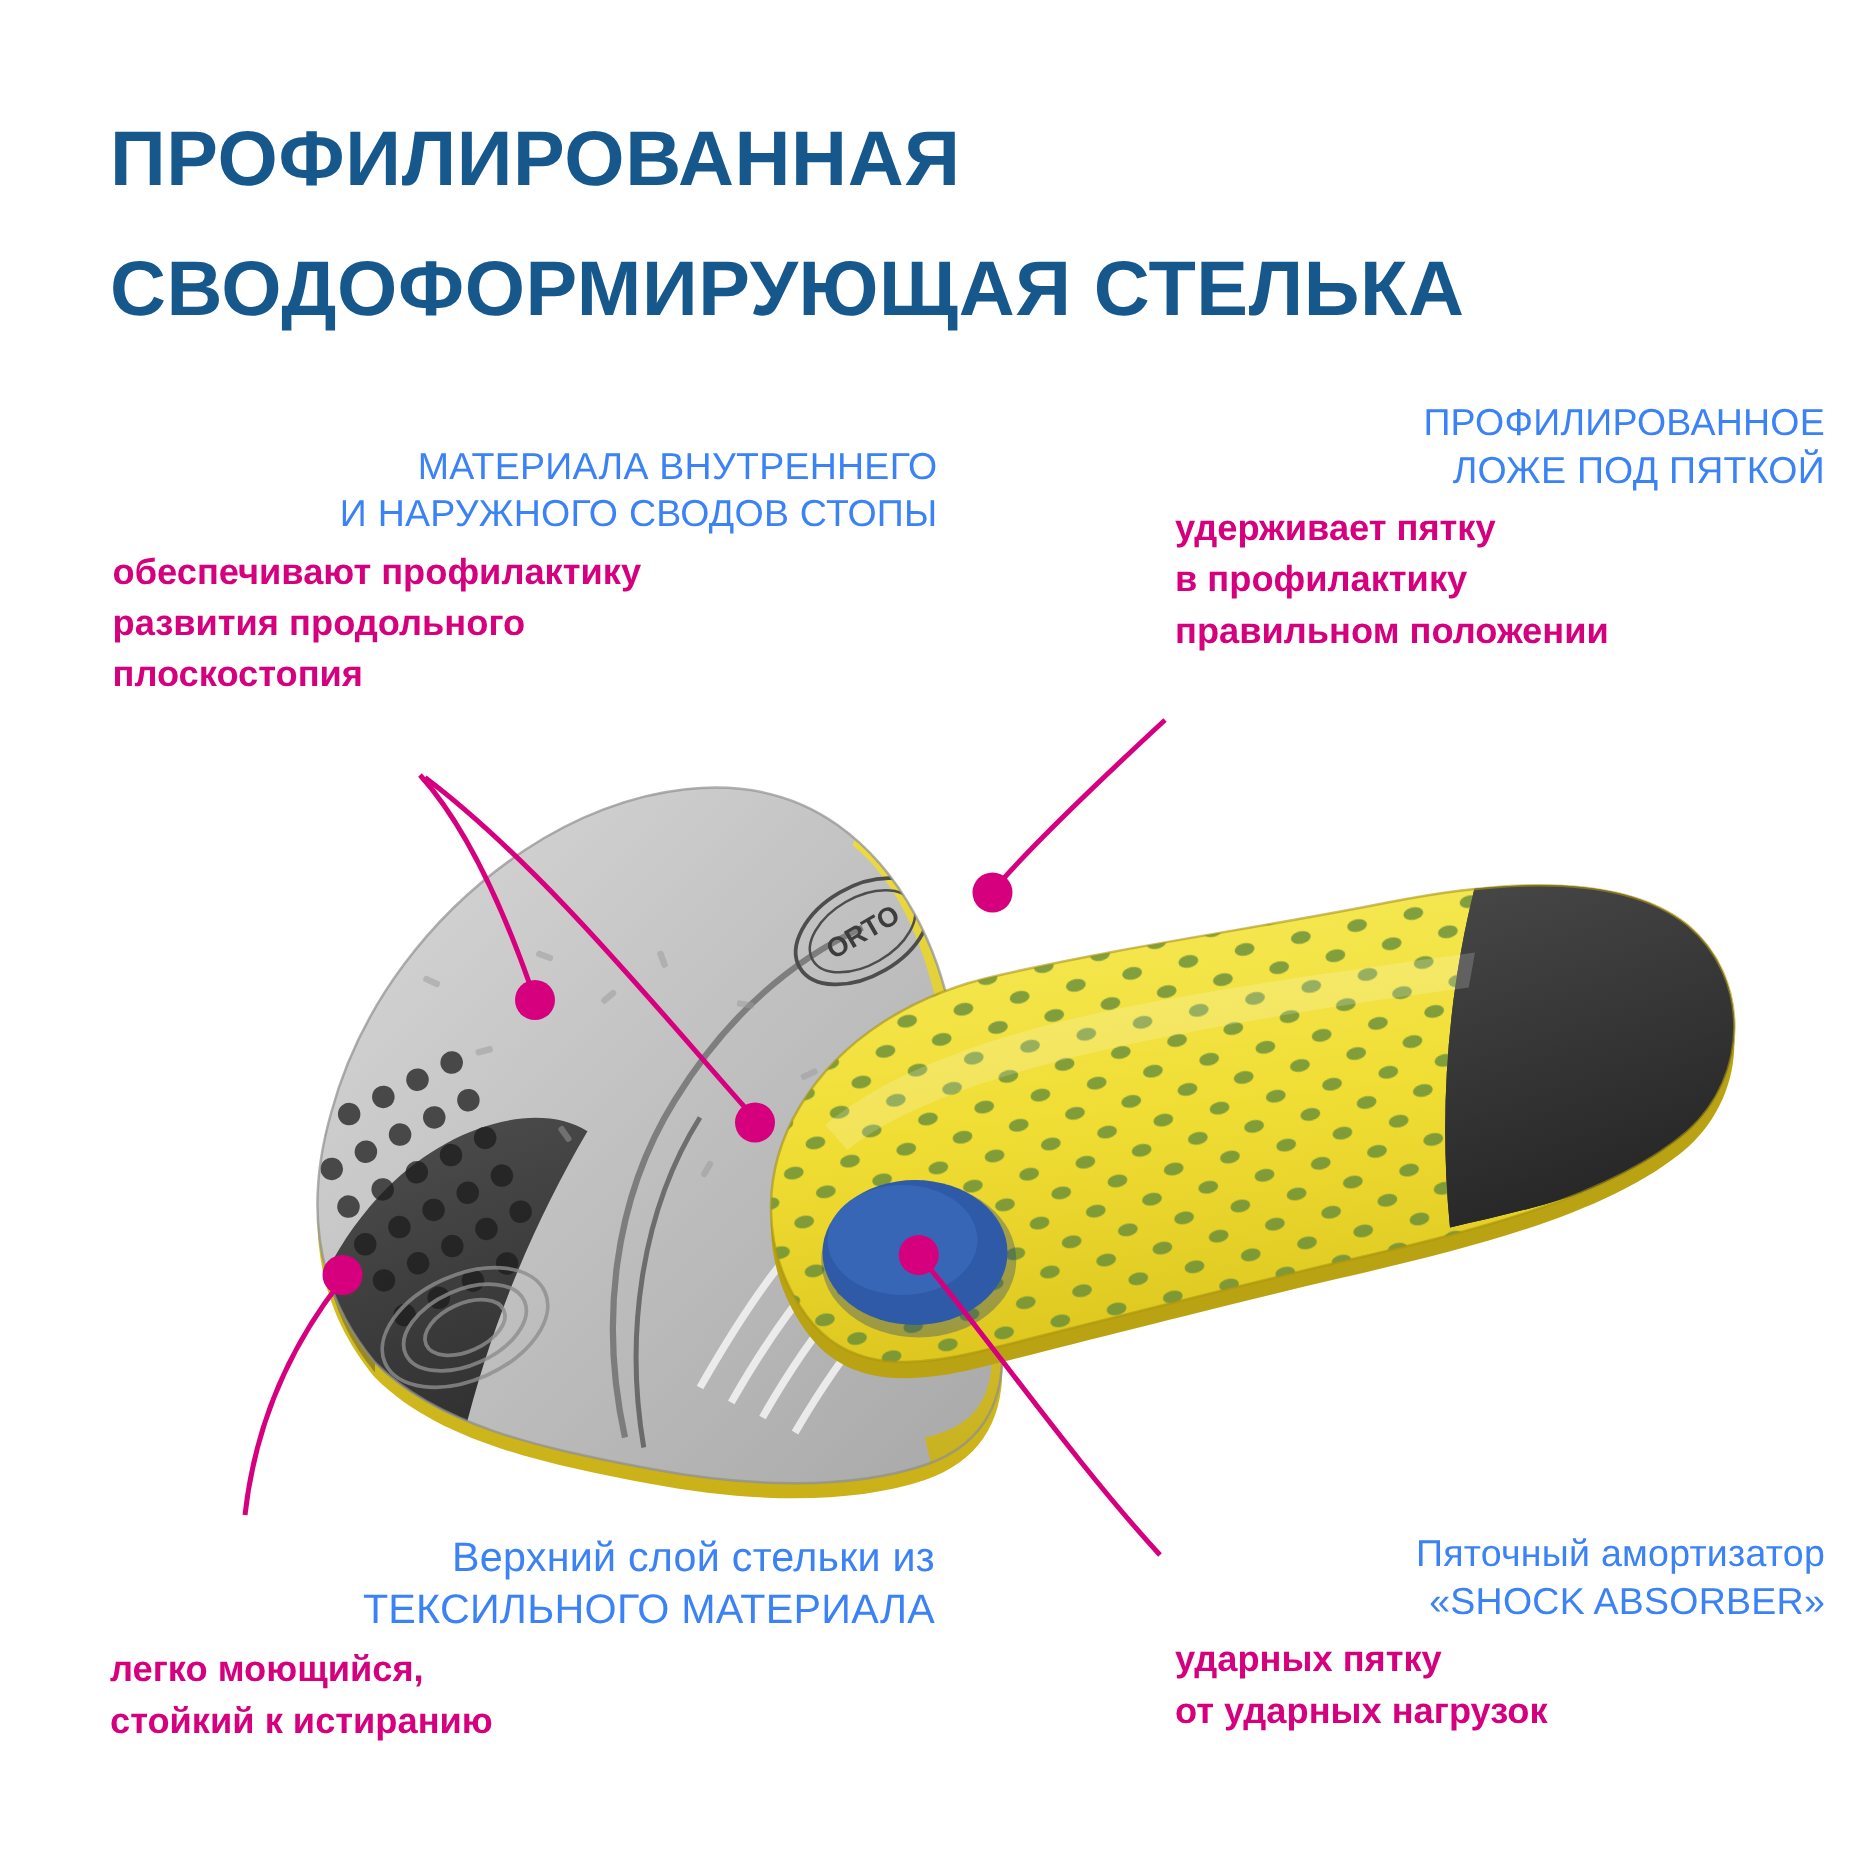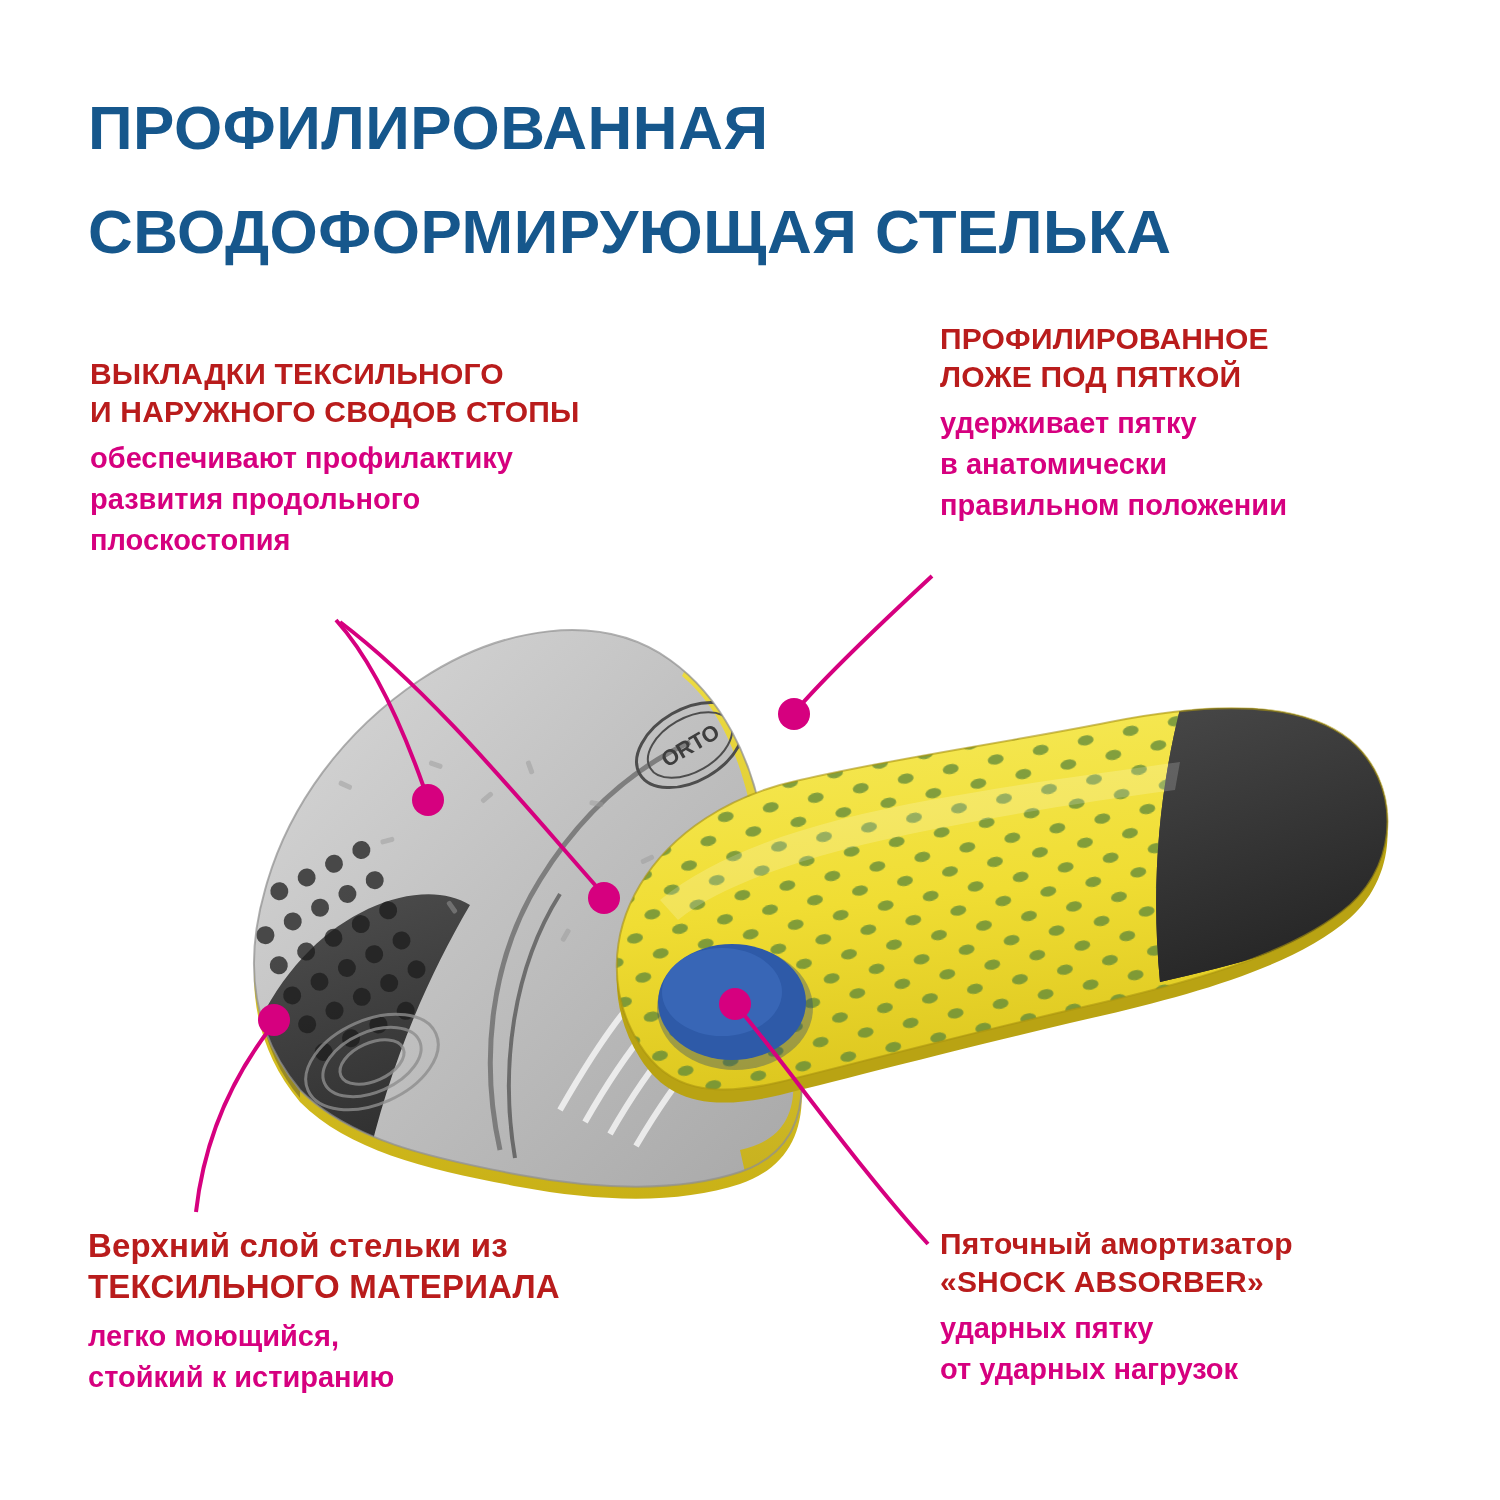--- a/index.html
+++ b/index.html
@@ -25,25 +25,26 @@
     font-size: 62px;
     line-height: 1.08;
     font-weight: bold;
     letter-spacing: 0.5px;
   }
   .title .line { display: block; white-space: nowrap; margin-top: 37px; }
 
   
   .callout { position: absolute; }
   .callout .head {
-    color: #b91c1c;
-    font-weight: bold;
+    color: #3b82f6;
+    font-weight: normal;
     font-size: 30px;
     line-height: 1.25;
     letter-spacing: 0.2px;
+    text-align: right;
   }
   .callout .sub {
     color: #d6007f;
     font-weight: bold;
     font-size: 29px;
     line-height: 1.42;
     margin-top: 8px;
   }
   .callout .sub span, .callout .head span { display:block; white-space: nowrap; }
 
@@ -271,38 +272,38 @@
     <circle cx="428" cy="800" r="16"></circle>
     <circle cx="604" cy="898" r="16"></circle>
     <circle cx="794" cy="714" r="16"></circle>
     <circle cx="274" cy="1020" r="16"></circle>
     <circle cx="735" cy="1004" r="16"></circle>
   </g>
 </svg>
 
 <div class="callout" id="c-arches">
   <div class="head">
-    <span>ВЫКЛАДКИ ТЕКСИЛЬНОГО</span>
+    <span>МАТЕРИАЛА ВНУТРЕННЕГО</span>
     <span>И НАРУЖНОГО СВОДОВ СТОПЫ</span>
   </div>
   <div class="sub">
     <span>обеспечивают профилактику</span>
     <span>развития продольного</span>
     <span>плоскостопия</span>
   </div>
 </div>
 
 <div class="callout" id="c-heelbed">
   <div class="head">
     <span>ПРОФИЛИРОВАННОЕ</span>
     <span>ЛОЖЕ ПОД ПЯТКОЙ</span>
   </div>
   <div class="sub">
     <span>удерживает пятку</span>
-    <span>в анатомически</span>
+    <span>в профилактику</span>
     <span>правильном положении</span>
   </div>
 </div>
 
 <div class="callout" id="c-textile">
   <div class="head">
     <span>Верхний слой стельки из</span>
     <span>ТЕКСИЛЬНОГО МАТЕРИАЛА</span>
   </div>
   <div class="sub">

